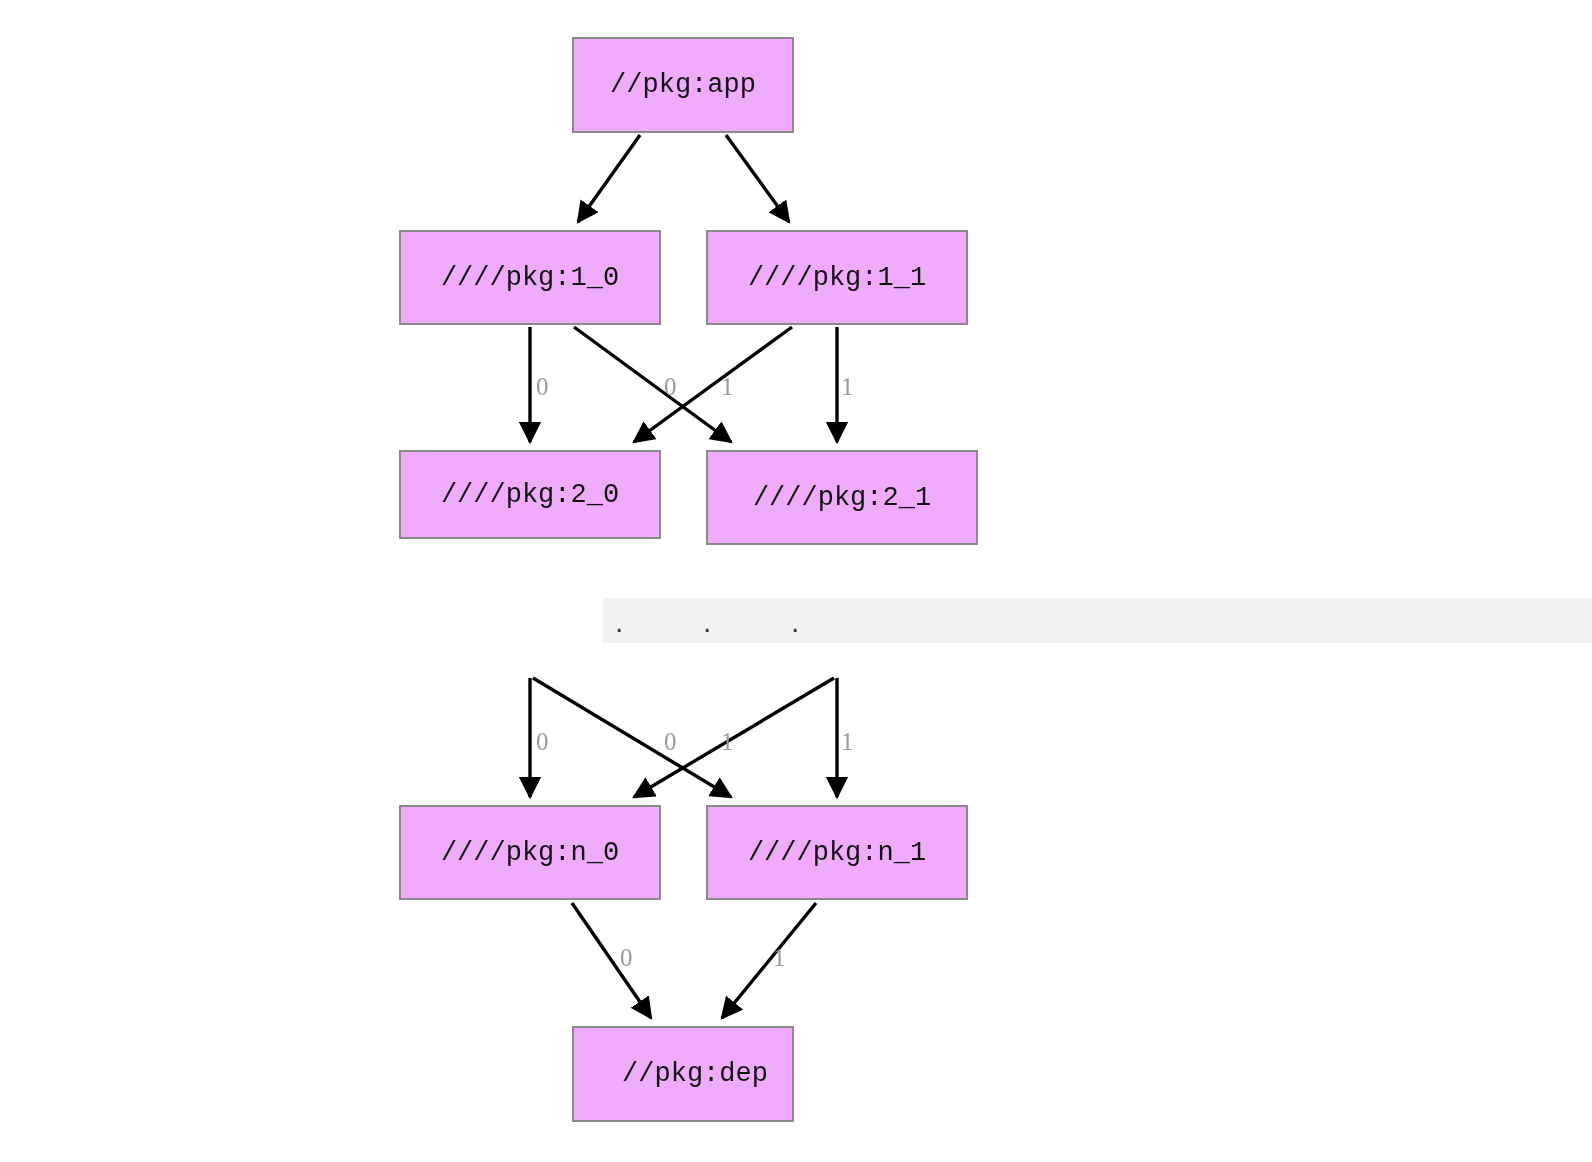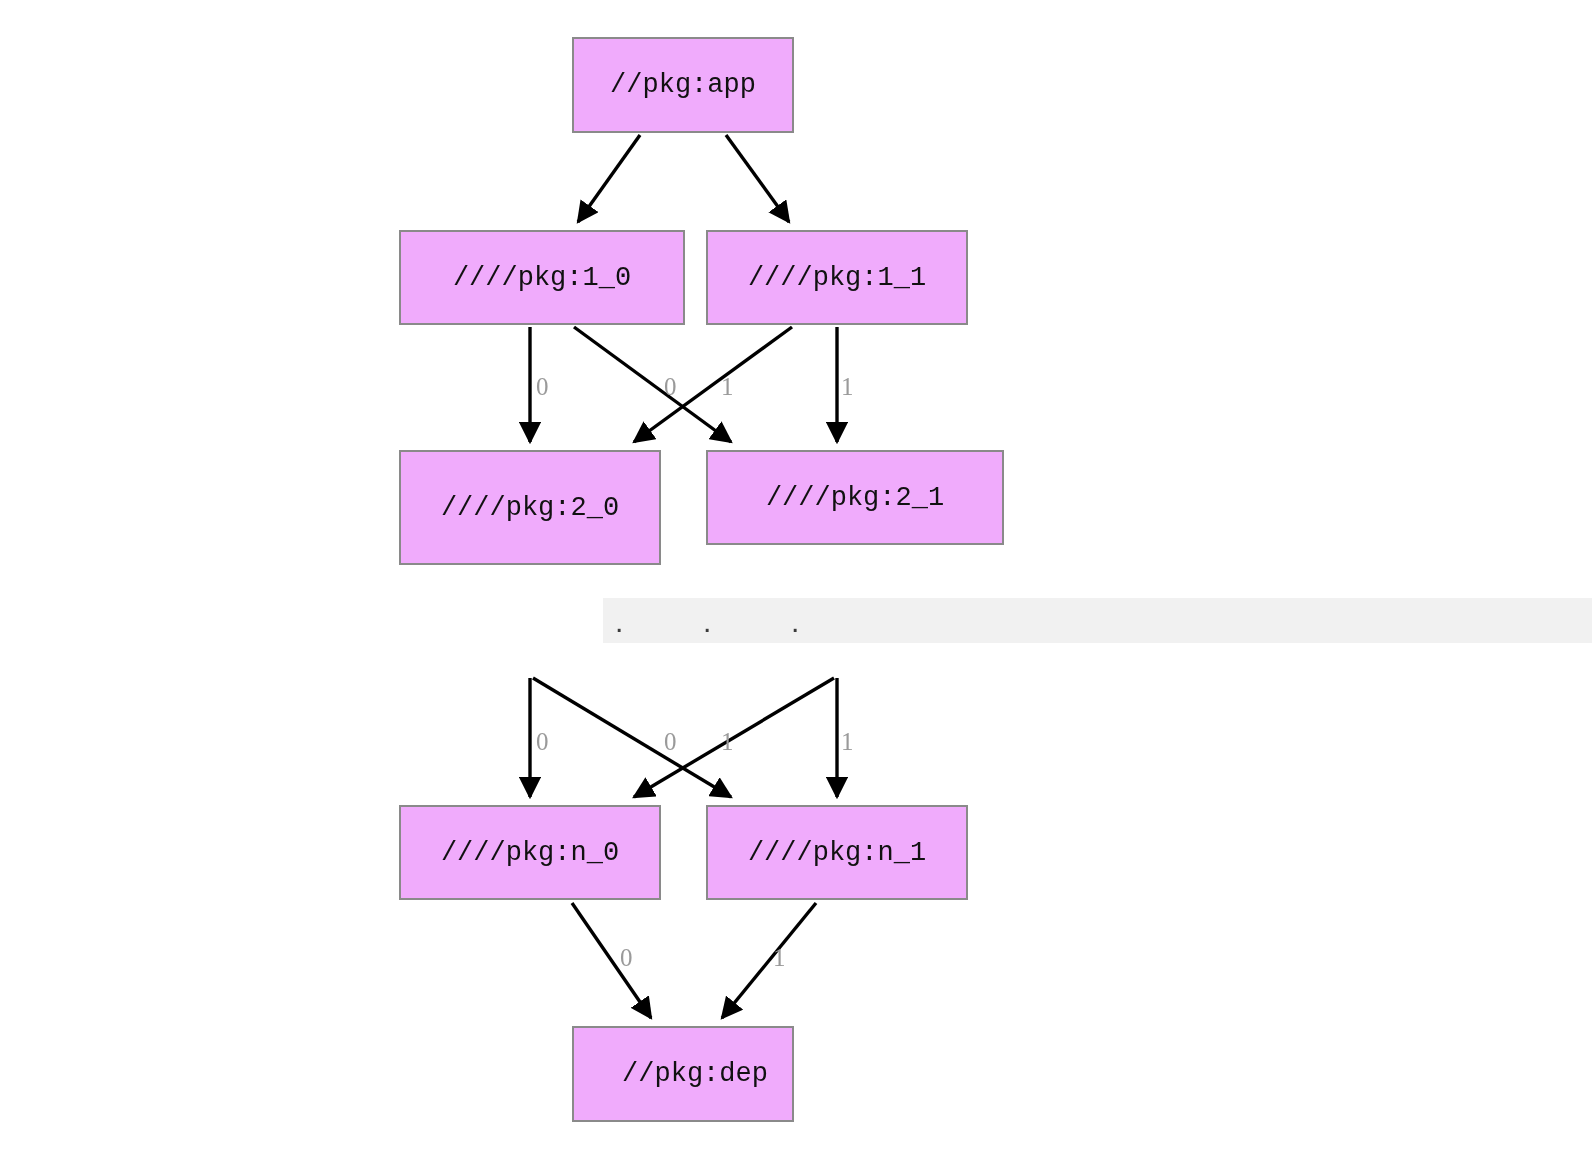--- a/index.html
+++ b/index.html
@@ -98,33 +98,33 @@
 
       <line x1="572" y1="903" x2="651" y2="1018"></line>
       <line x1="816" y1="903" x2="722" y2="1018"></line>
     </g>
   </svg>
 
   <div class="node-box" style="left:572px; top:37px; width:222px; height:96px;">
     <span class="node-label">//pkg:app</span>
   </div>
 
-  <div class="node-box" style="left:399px; top:230px; width:286px; height:95px;">
+  <div class="node-box" style="left:399px; top:230px; width:262px; height:95px;">
     <span class="node-label">////pkg:1_0</span>
   </div>
 
   <div class="node-box" style="left:706px; top:230px; width:262px; height:95px;align-items:center;">
     <span class="node-label">////pkg:1_1</span>
   </div>
 
-  <div class="node-box" style="left:399px; top:450px; width:262px; height:115px;">
+  <div class="node-box" style="left:399px; top:450px; width:262px; height:89px;">
     <span class="node-label">////pkg:2_0</span>
   </div>
 
-  <div class="node-box" style="left:706px; top:450px; width:298px; height:95px;">
+  <div class="node-box" style="left:706px; top:450px; width:272px; height:95px;">
     <span class="node-label">////pkg:2_1</span>
   </div>
 
   <div class="node-box" style="left:399px; top:805px; width:262px; height:95px;">
     <span class="node-label">////pkg:n_0</span>
   </div>
 
   <div class="node-box" style="left:706px; top:805px; width:262px; height:95px;">
     <span class="node-label">////pkg:n_1</span>
   </div>

